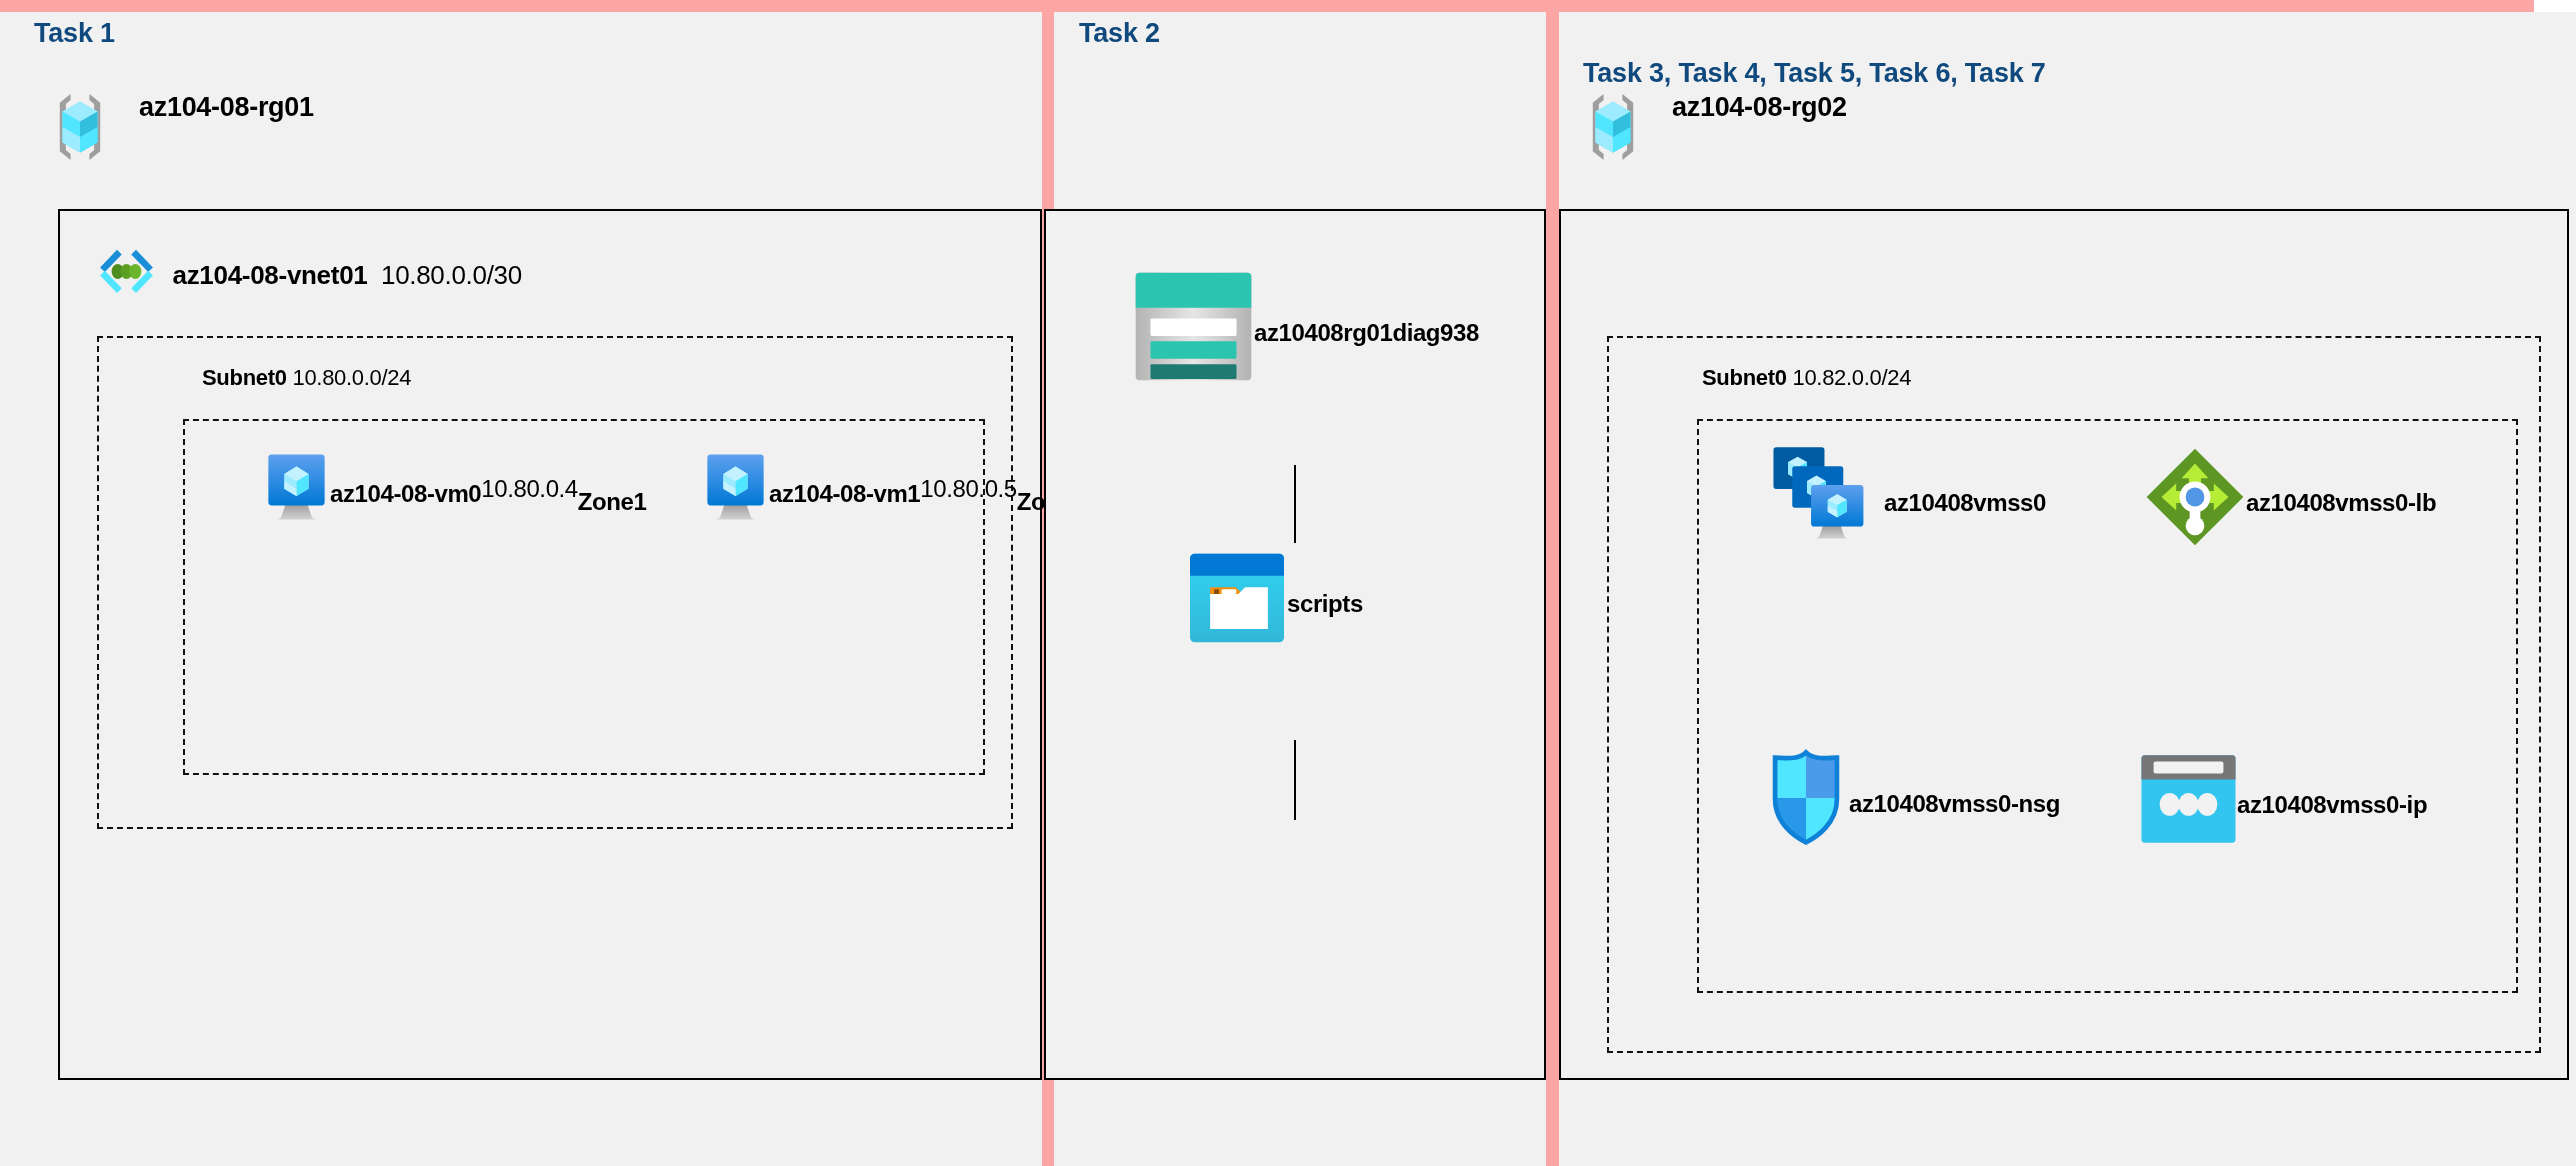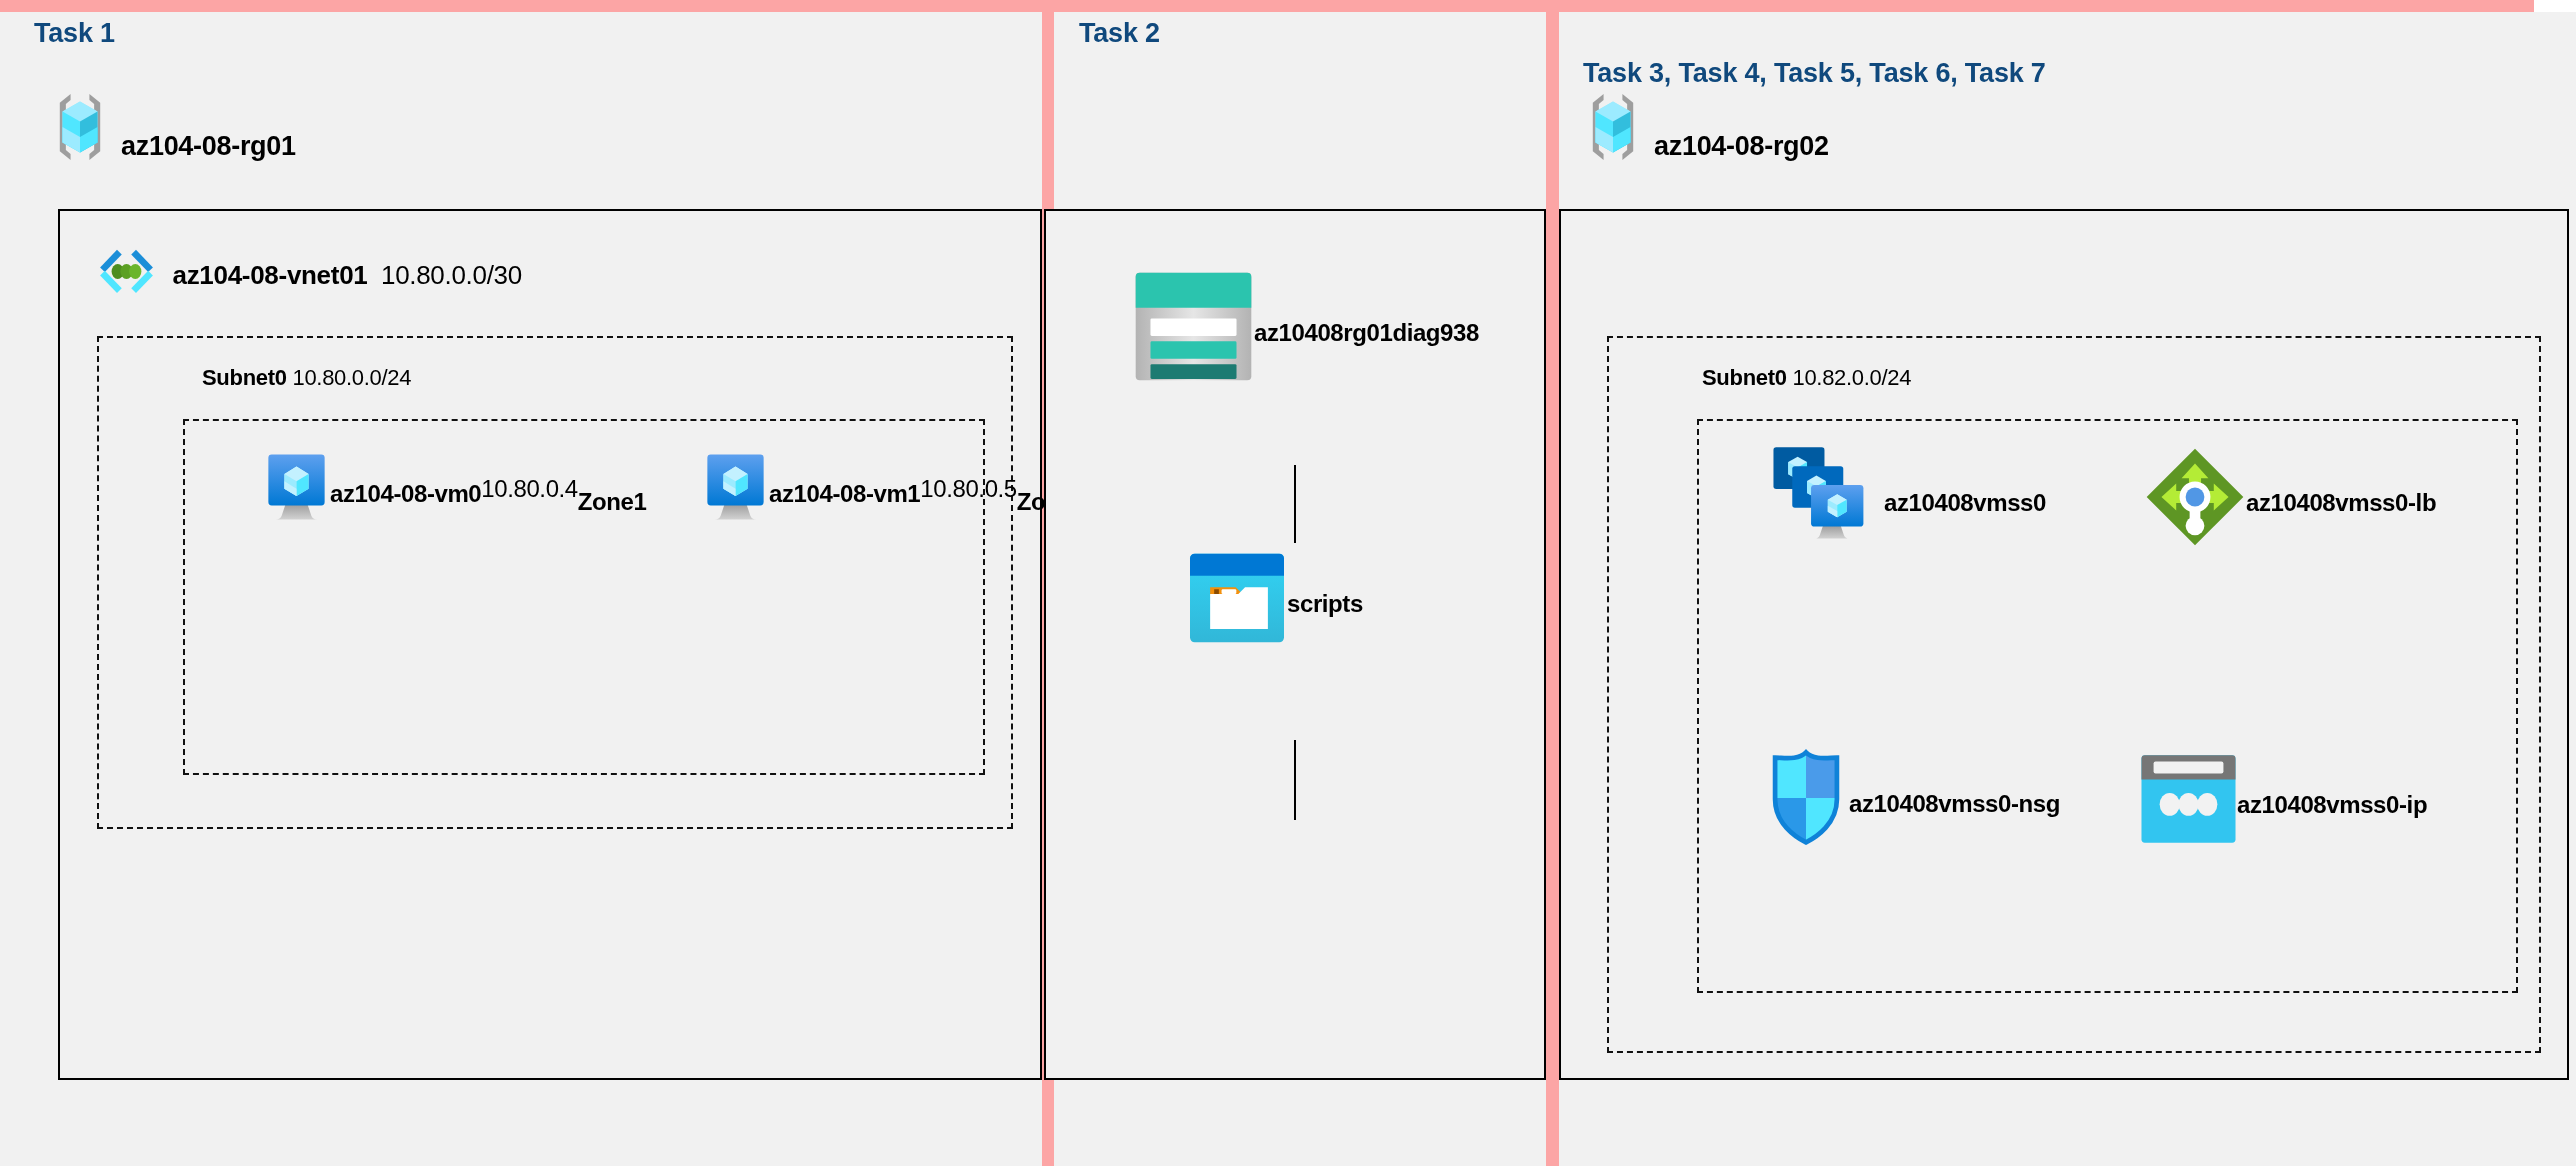--- a/index.html
+++ b/index.html
@@ -34,22 +34,22 @@
     white-space: nowrap;
   }
   #label-task1 { left: 34px;   top: 17.5px; }
   #label-task2 { left: 1079px; top: 17.5px; }
   #label-task3 { left: 1583px; top: 17.5px; margin-top: 40px; }
 
   
   .rg-row {
     position: absolute;
     display: flex;
-    align-items: flex-end;
-    gap: 14px;
+    align-items: flex-start;
+    gap: 32px;
     white-space: nowrap;
   }
   #rg-row-1 { left: 53px;   top: 92px; }
   #rg-row-2 { left: 1586px; top: 92px; }
   .rg-name {
     font-size: 27px;
     font-weight: bold;
     color: #000000;
     letter-spacing: -0.3px;
   }

